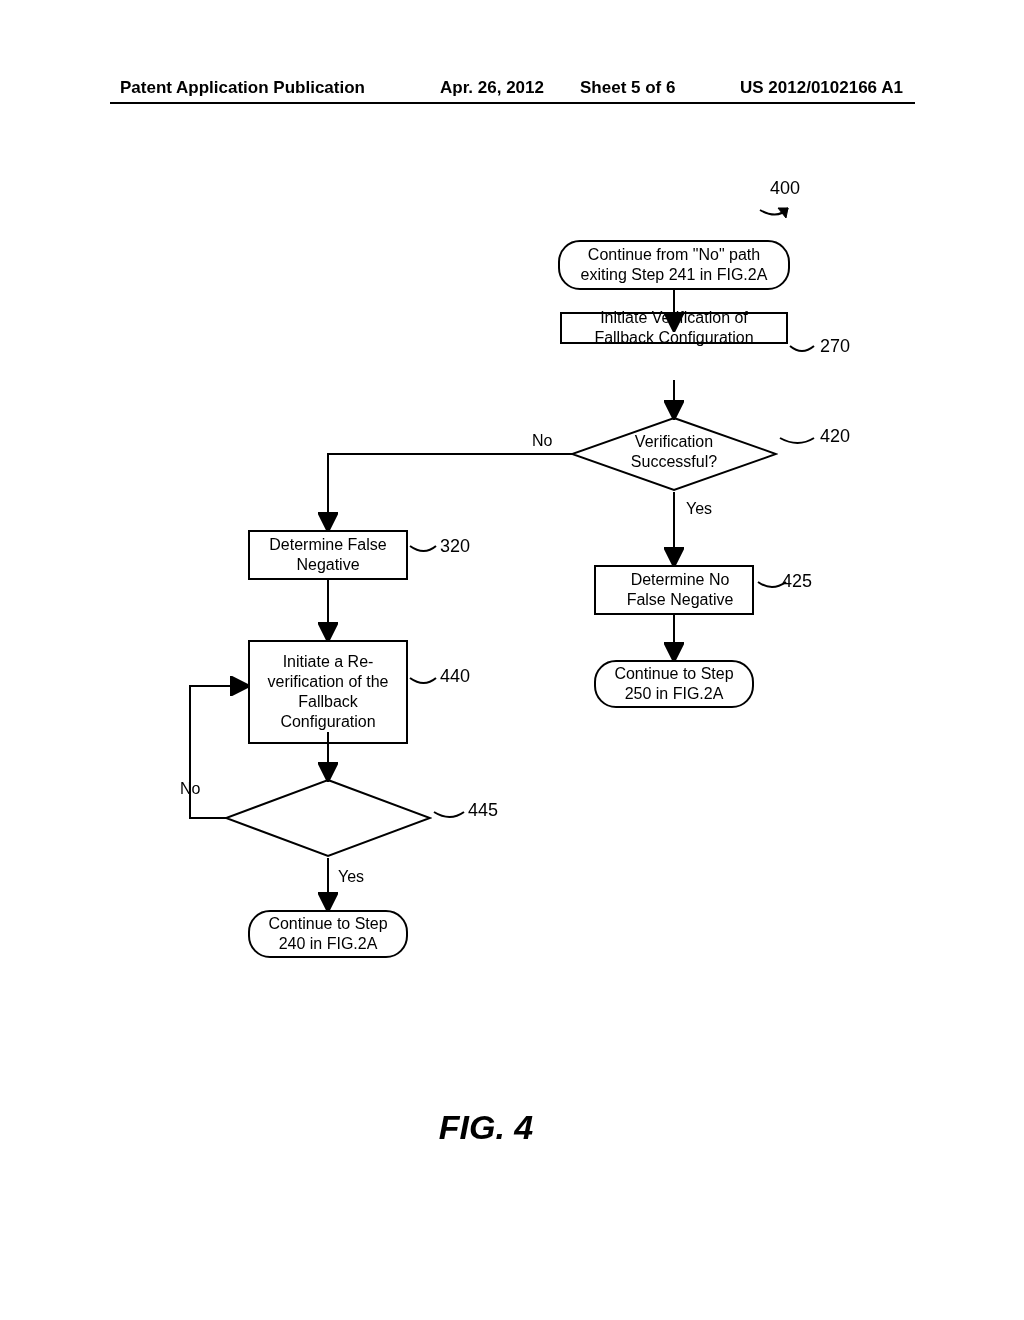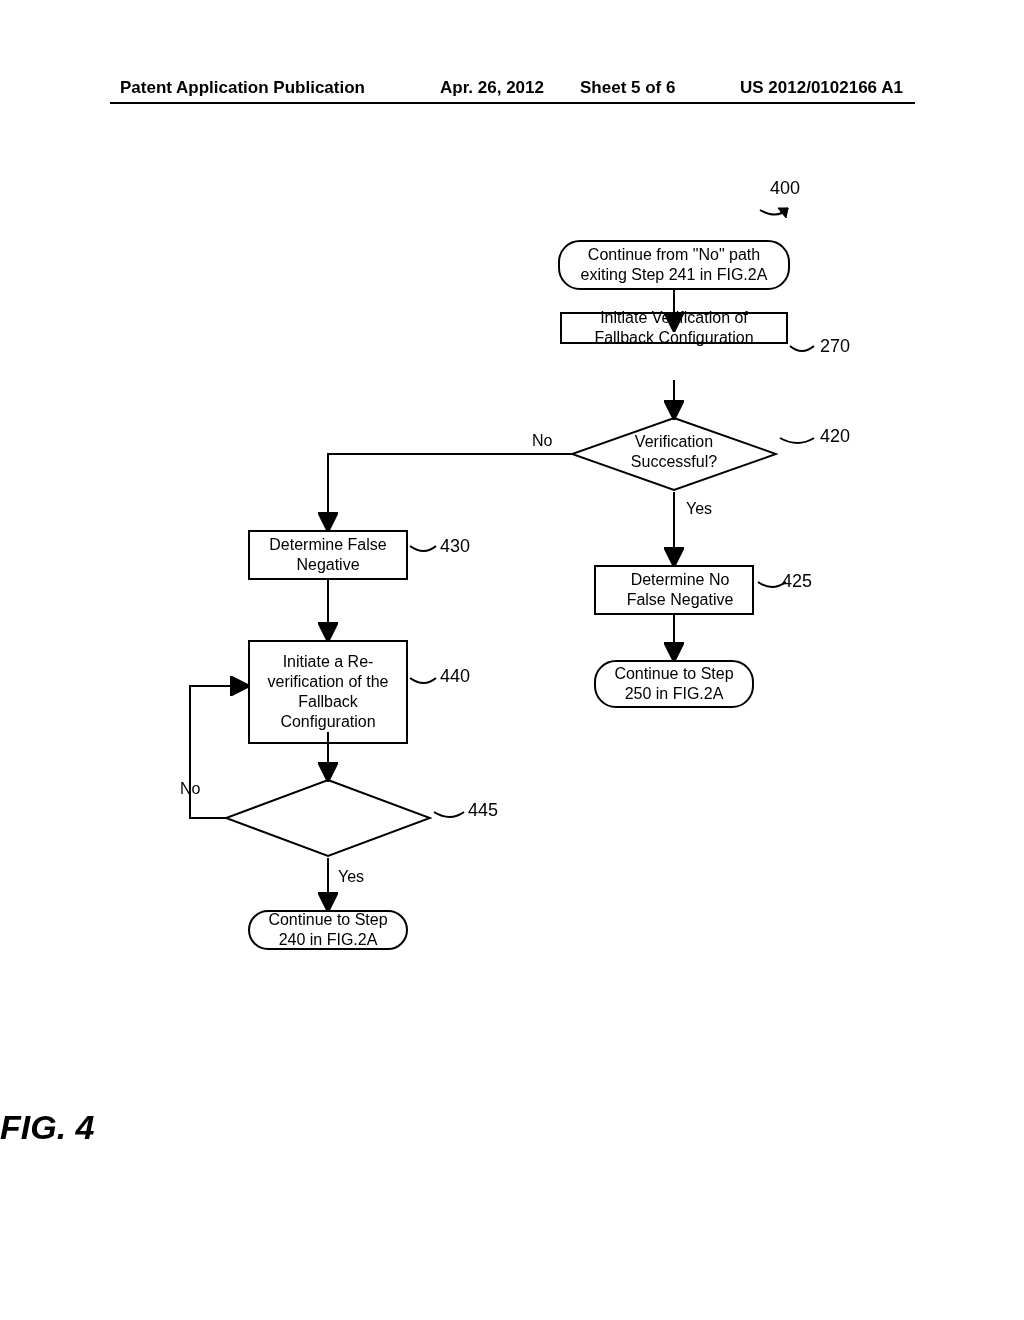--- a/index.html
+++ b/index.html
@@ -29,21 +29,21 @@
     left: 110px;
     width: 805px;
     height: 2px;
     background: #000;
   }
   .fig-title {
     position: absolute;
     top: 1108px;
     left: 0;
     width: 972px;
-    text-align: left;
+    text-align: center;
     font-weight: bold;
     font-style: italic;
     font-size: 34px;
   }
   .diagram {
     position: absolute;
     top: 160px;
     left: 0;
     width: 1024px;
     height: 900px;
@@ -132,39 +132,39 @@
   <svg class="diamond" style="left:570px; top:256px; width:208px; height:76px;">
     <polygon points="104,2 206,38 104,74 2,38"></polygon>
   </svg>
   <div class="diamond-text" style="left:606px; top:272px; width:136px;">Verification Successful?</div>
   <div class="ref" style="left:820px; top:266px;">420</div>
 
   <div class="edge-label" style="left:532px; top:272px;">No</div>
   <div class="edge-label" style="left:686px; top:340px;">Yes</div>
 
   <div class="node proc" style="left:248px; top:370px; width:160px; height:50px;">Determine False Negative</div>
-  <div class="ref" style="left:440px; top:376px;">430</div>
+  <div class="ref" style="left:440px; top:376px;">320</div>
 
   <div class="node proc" style="left:594px; top:405px; width:160px; height:50px;padding-left:20px;">Determine No False Negative</div>
   <div class="ref" style="left:782px; top:411px;">425</div>
 
   <div class="node term" style="left:594px; top:500px; width:160px; height:48px;">Continue to Step 250 in FIG.2A</div>
 
   <div class="node proc" style="left:248px; top:480px; width:160px; height:104px;">Initiate a Re-verification of the Fallback Configuration</div>
   <div class="ref" style="left:440px; top:506px;">440</div>
 
   <svg class="diamond" style="left:224px; top:618px; width:208px; height:80px;">
     <polygon points="104,2 206,40 104,78 2,40"></polygon>
   </svg>
   <div class="ref" style="left:468px; top:640px;">445</div>
 
   <div class="edge-label" style="left:180px; top:620px;">No</div>
   <div class="edge-label" style="left:338px; top:708px;">Yes</div>
 
-  <div class="node term" style="left:248px; top:750px; width:160px; height:40px;">Continue to Step 240 in FIG.2A</div>
+  <div class="node term" style="left:248px; top:750px; width:160px; height:48px;">Continue to Step 240 in FIG.2A</div>
 
   <svg class="overlay">
     <defs>
       <marker id="ah" markerWidth="10" markerHeight="10" refX="8" refY="5" orient="auto">
         <polygon points="0,0 10,5 0,10"></polygon>
       </marker>
     </defs>
 
     <line x1="674" y1="130" x2="674" y2="168" marker-end="url(#ah)"></line>
 

